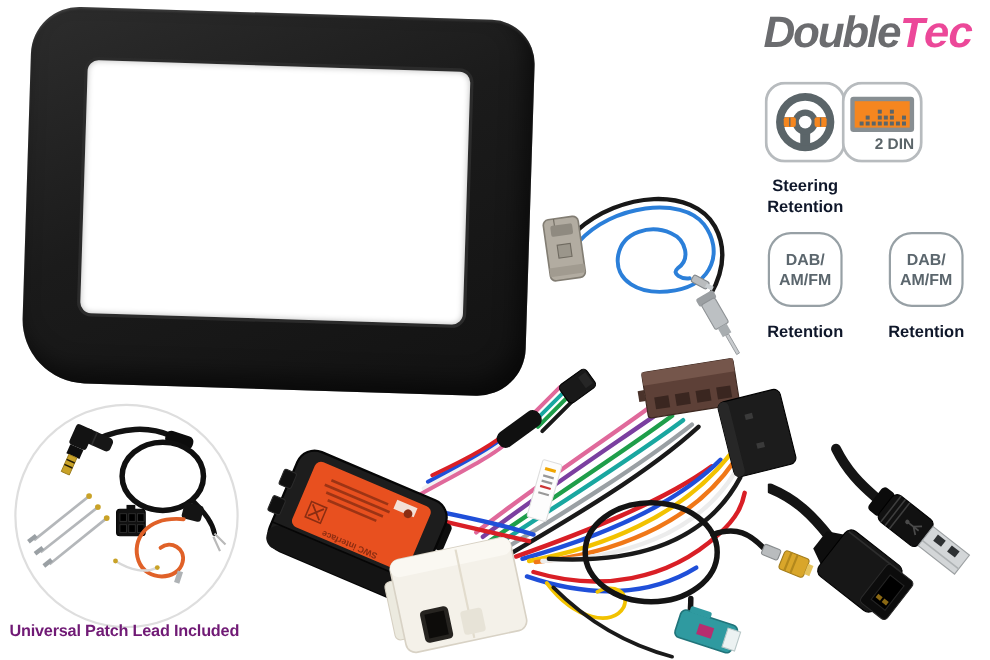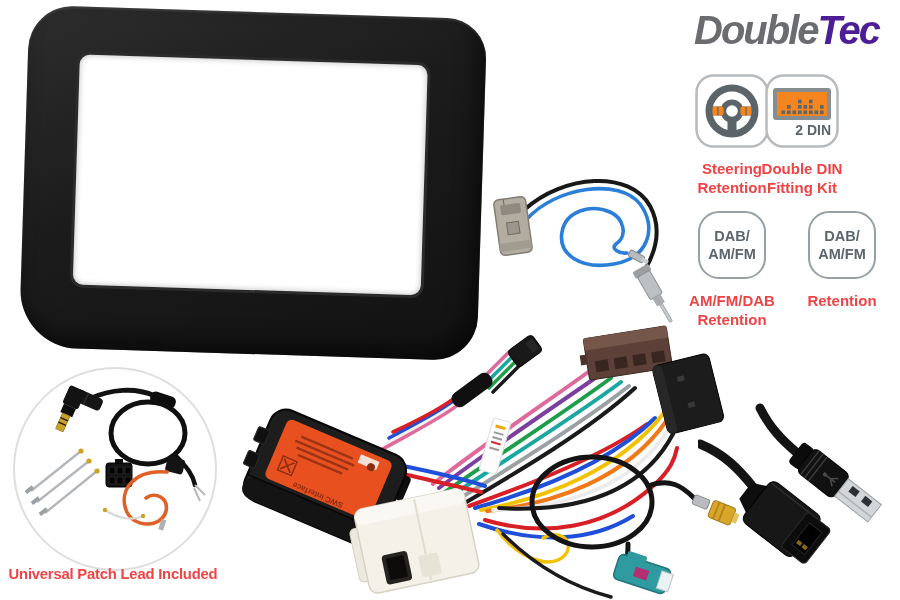--- a/index.html
+++ b/index.html
@@ -8,33 +8,33 @@
   
   .fascia{position:absolute;left:24px;top:12px;width:458px;height:342px;transform:rotate(1.8deg);
           background:linear-gradient(155deg,#2d2d2d 0%,#1b1b1b 45%,#121212 100%);
           border-radius:44px 40px 44px 58px;
           box-shadow:inset 0 2px 2px rgba(255,255,255,.10), inset -8px -12px 20px rgba(0,0,0,.55);}
   .fascia-opening{position:absolute;left:52px;top:48px;width:348px;height:230px;background:#ffffff;
           border-radius:10px;box-shadow:0 0 0 3px #2b2b2b, inset 0 0 6px rgba(0,0,0,.28);}
   
   .logo{position:absolute;left:694px;top:8px;font-size:40px;font-weight:bold;font-style:italic;
         letter-spacing:-2px;color:#6b6c6f;white-space:nowrap;}
-  .logo .suffix{color:#4c1d95;}
+  .logo .suffix{color:#ec4899;font-family:Liberation Mono, monospace;}
   
   .feature{position:absolute;width:116px;text-align:center;}
   .f1{left:674px;top:74px;} .f2{left:744px;top:74px;}
   .f3{left:674px;top:210px;} .f4{left:784px;top:210px;}
   .feature .icon{display:inline-block;}
-  .feature .label{margin-top:7px;font-size:15px;line-height:19px;font-weight:bold;color:#ef4444;}
+  .feature .label{margin-top:7px;font-size:15px;line-height:19px;font-weight:bold;color:#0f172a;}
   
   .pc{position:absolute;}
   .patch-circle{position:absolute;left:13px;top:367px;width:200px;height:200px;border-radius:50%;
                 border:2px solid #dedede;background:#fff;overflow:hidden;}
   .patch-caption{position:absolute;left:6px;top:566px;width:214px;text-align:center;
-                 font-size:14.8px;font-weight:bold;color:#ef4444;letter-spacing:-0.2px;white-space:nowrap;}
+                 font-size:14.8px;font-weight:bold;color:#701a75;letter-spacing:-0.2px;white-space:nowrap;}
 </style>
 </head>
 <body>
 
 <div class="stage">
 
   <div class="fascia">
     <div class="fascia-opening"></div>
   </div>
 
@@ -75,34 +75,29 @@
           <rect x="38.5" y="31.1" width="3.6" height="3.6"></rect>
         <rect x="44" y="36.5" width="3.6" height="3.6"></rect>
           <rect x="44" y="31.1" width="3.6" height="3.6"></rect>
           <rect x="44" y="25.7" width="3.6" height="3.6"></rect>
         <rect x="49.5" y="36.5" width="3.6" height="3.6"></rect>
         <rect x="55" y="36.5" width="3.6" height="3.6"></rect>
           <rect x="55" y="31.1" width="3.6" height="3.6"></rect>
       </g>
       <text x="66" y="61" text-anchor="end" font-size="14" font-weight="bold" fill="#5b6569">2 DIN</text>
     </svg>
-    <div class="label">
-      <div>Double DIN</div>
-      <div>Fitting Kit</div>
-    </div>
   </div>
 
   <div class="feature f3">
     <svg class="icon" width="70" height="70" viewBox="0 0 70 70">
       <rect x="2" y="2" width="66" height="66" rx="20" fill="#fff" stroke="#97a0a5" stroke-width="2"></rect>
       <text x="35" y="31" text-anchor="middle" font-size="14.5" font-weight="bold" fill="#5b666d">DAB/</text>
       <text x="35" y="49" text-anchor="middle" font-size="14.5" font-weight="bold" fill="#5b666d">AM/FM</text>
     </svg>
     <div class="label">
-      <div>AM/FM/DAB</div>
       <div>Retention</div>
     </div>
   </div>
 
   <div class="feature f4">
     <svg class="icon" width="70" height="70" viewBox="0 0 70 70">
       <rect x="2" y="2" width="66" height="66" rx="20" fill="#fff" stroke="#97a0a5" stroke-width="2"></rect>
       <text x="35" y="31" text-anchor="middle" font-size="14.5" font-weight="bold" fill="#5b666d">DAB/</text>
       <text x="35" y="49" text-anchor="middle" font-size="14.5" font-weight="bold" fill="#5b666d">AM/FM</text>
     </svg>

